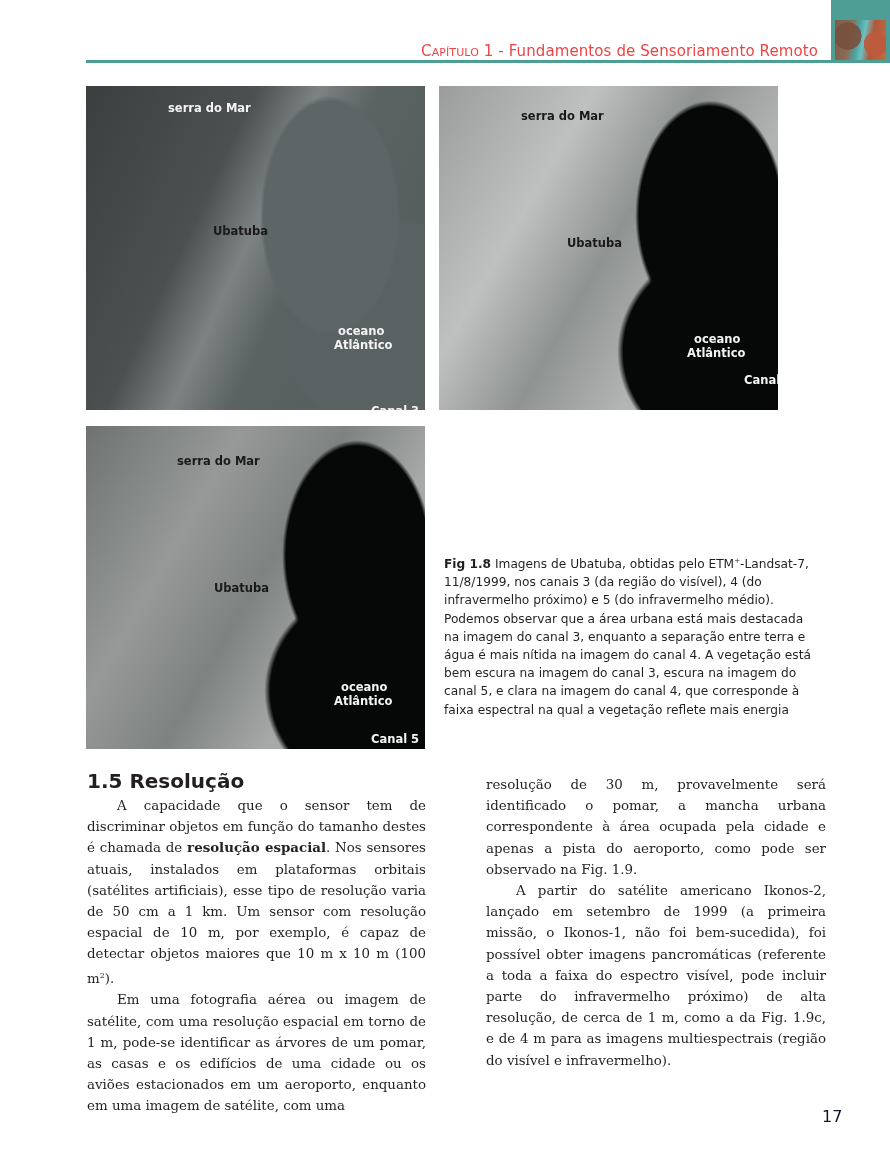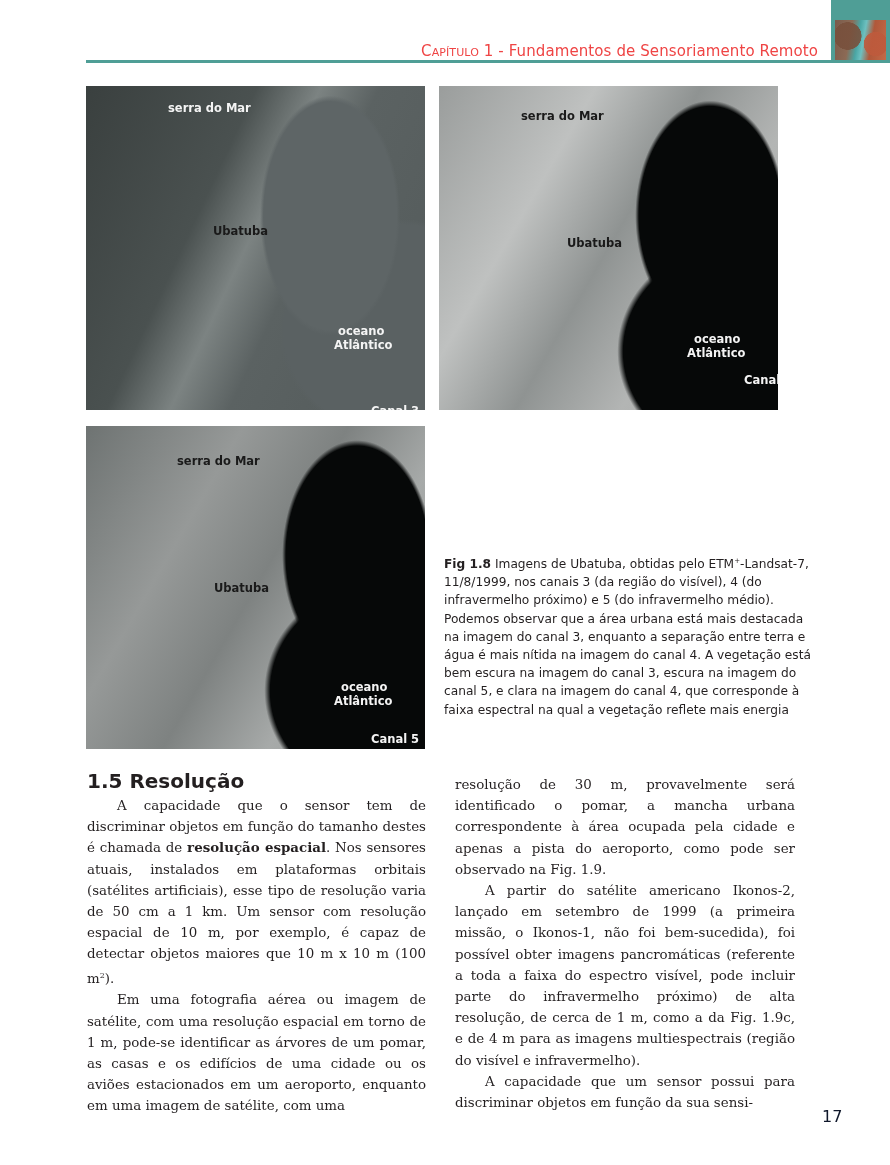--- a/index.html
+++ b/index.html
@@ -45,21 +45,21 @@
              font-family:"DejaVu Sans", sans-serif; font-size:12.2px; line-height:18.2px; color:#231f20; }
   .caption .fig { font-weight:bold; }
   .caption sup { font-size:7px; }
 
   .h2 { position:absolute; left:87px; top:769px; font-family:"DejaVu Sans", sans-serif;
         font-weight:bold; font-size:20px; color:#231f20; }
   .col { position:absolute; width:339px; font-size:13.4px; line-height:21.2px; text-align:justify; color:#231f20; }
   .col p { margin:0; text-indent:30px; }
   .col p.noind { text-indent:0; }
   #colL { left:87px; top:795px; }
-  #colR { left:455px; top:774px; width:340px; }
+  #colR { left:486px; top:774px; width:340px; }
   .pgnum { position:absolute; left:822px; top:1107px; font-family:"DejaVu Sans", sans-serif; font-size:16px; color:#0f172a; }
 </style>
 </head>
 <body>
 
 <div class="hdr-title"><span class="sc">Capítulo</span><span> 1 - Fundamentos de Sensoriamento Remoto</span></div>
 <div class="hdr-rule"></div>
 <div class="hdr-tab"></div>
 <div class="hdr-thumb"></div>
 
@@ -92,16 +92,15 @@
 <div class="h2">1.5 Resolução</div>
 
 <div class="col" id="colL">
   <p><span>A capacidade que o sensor tem de discriminar objetos em função do tamanho destes é chamada de </span><b>resolução espacial</b><span>. Nos sensores atuais, instalados em plataformas orbitais (satélites artificiais), esse tipo de resolução varia de 50 cm a 1 km. Um sensor com resolução espacial de 10 m, por exemplo, é capaz de detectar objetos maiores que 10 m x 10 m (100 m</span><sup style="font-size:8px">2</sup><span>).</span></p>
   <p>Em uma fotografia aérea ou imagem de satélite, com uma resolução espacial em torno de 1 m, pode-se identificar as árvores de um pomar, as casas e os edifícios de uma cidade ou os aviões estacionados em um aeroporto, enquanto em uma imagem de satélite, com uma</p>
 </div>
 
 <div class="col" id="colR">
   <p class="noind">resolução de 30 m, provavelmente será identificado o pomar, a mancha urbana correspondente à área ocupada pela cidade e apenas a pista do aeroporto, como pode ser observado na Fig. 1.9.</p>
   <p>A partir do satélite americano Ikonos-2, lançado em setembro de 1999 (a primeira missão, o Ikonos-1, não foi bem-sucedida), foi possível obter imagens pancromáticas (referente a toda a faixa do espectro visível, pode incluir parte do infravermelho próximo) de alta resolução, de cerca de 1 m, como a da Fig. 1.9c, e de 4 m para as imagens multiespectrais (região do visível e infravermelho).</p>
-  <p>A capacidade que um sensor possui para discriminar objetos em função da sua sensi-</p>
 </div>
 
 <div class="pgnum">17</div>
 
 </body></html>

